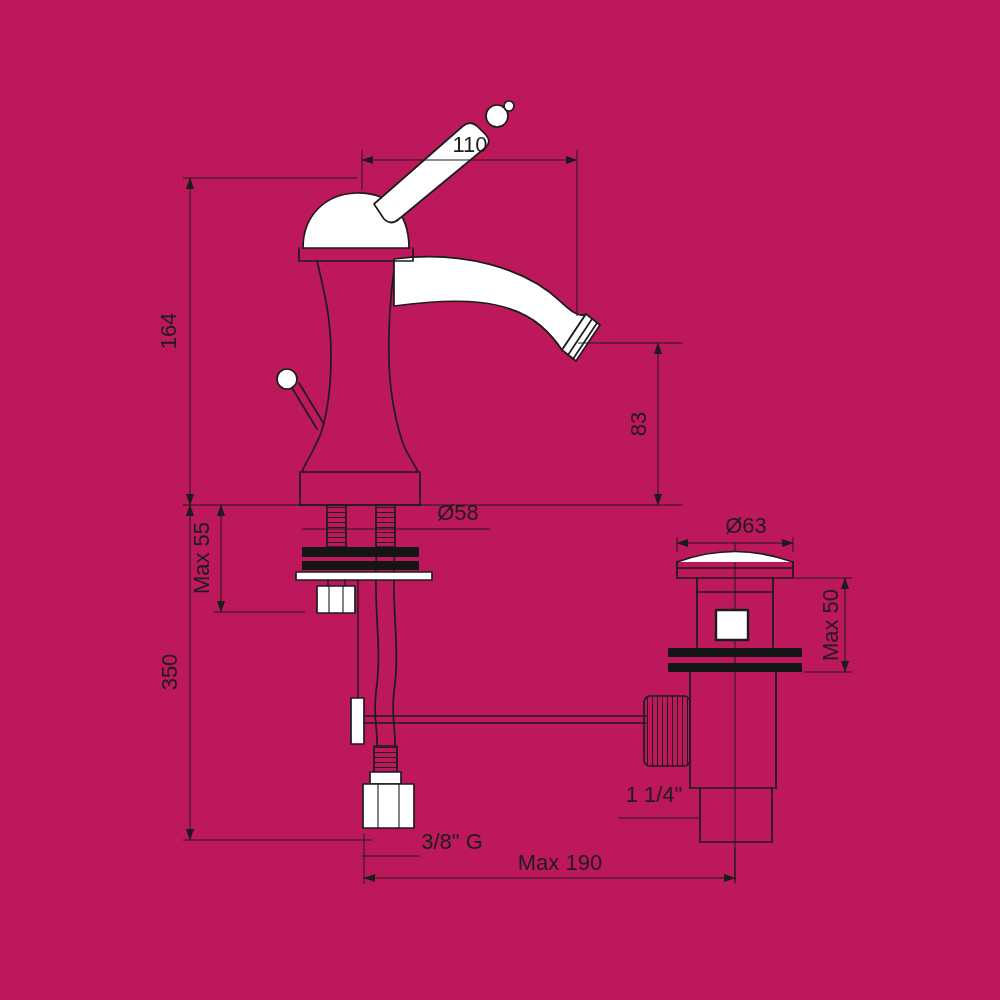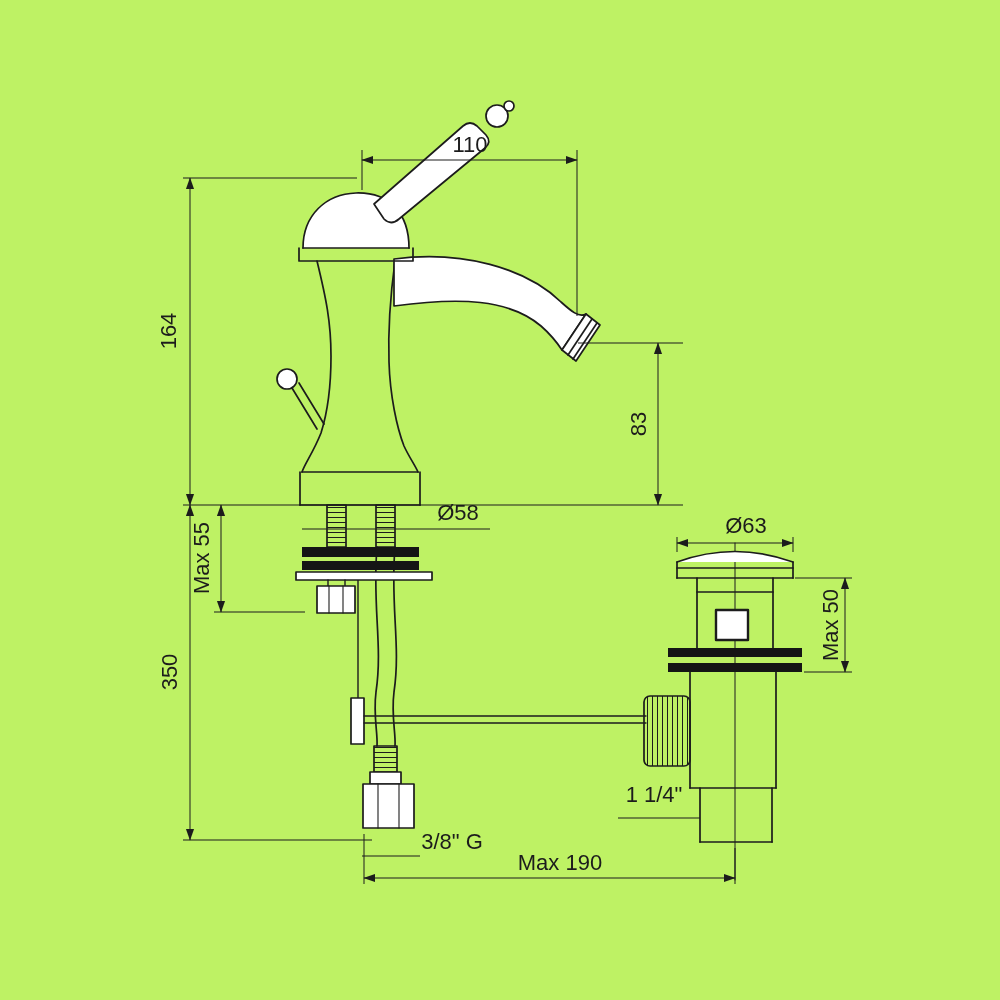--- a/index.html
+++ b/index.html
@@ -1,16 +1,16 @@
 <!DOCTYPE html>
 <html><head>
 <meta charset="utf-8">
 <style>
   html,body{margin:0;padding:0;background:#ffffff;}
-  .canvas{position:relative;width:1000px;height:1000px;background:#bef264;overflow:hidden;}
+  .canvas{position:relative;width:1000px;height:1000px;background:#be185d;overflow:hidden;}
   svg text{font-family:"Liberation Sans","DejaVu Sans",sans-serif;font-size:22px;fill:#1c1c1c;}
 </style>
 </head>
 <body>
 
 <div class="canvas">
 <svg width="1000" height="1000" viewBox="0 0 1000 1000">
   <defs>
     <marker id="arrow" viewBox="0 0 10 10" refX="9.5" refY="5" markerWidth="12" markerHeight="12" orient="auto-start-reverse">
       <path d="M0,1.5 L10,5 L0,8.5 Z" fill="#1c1c1c"></path>

